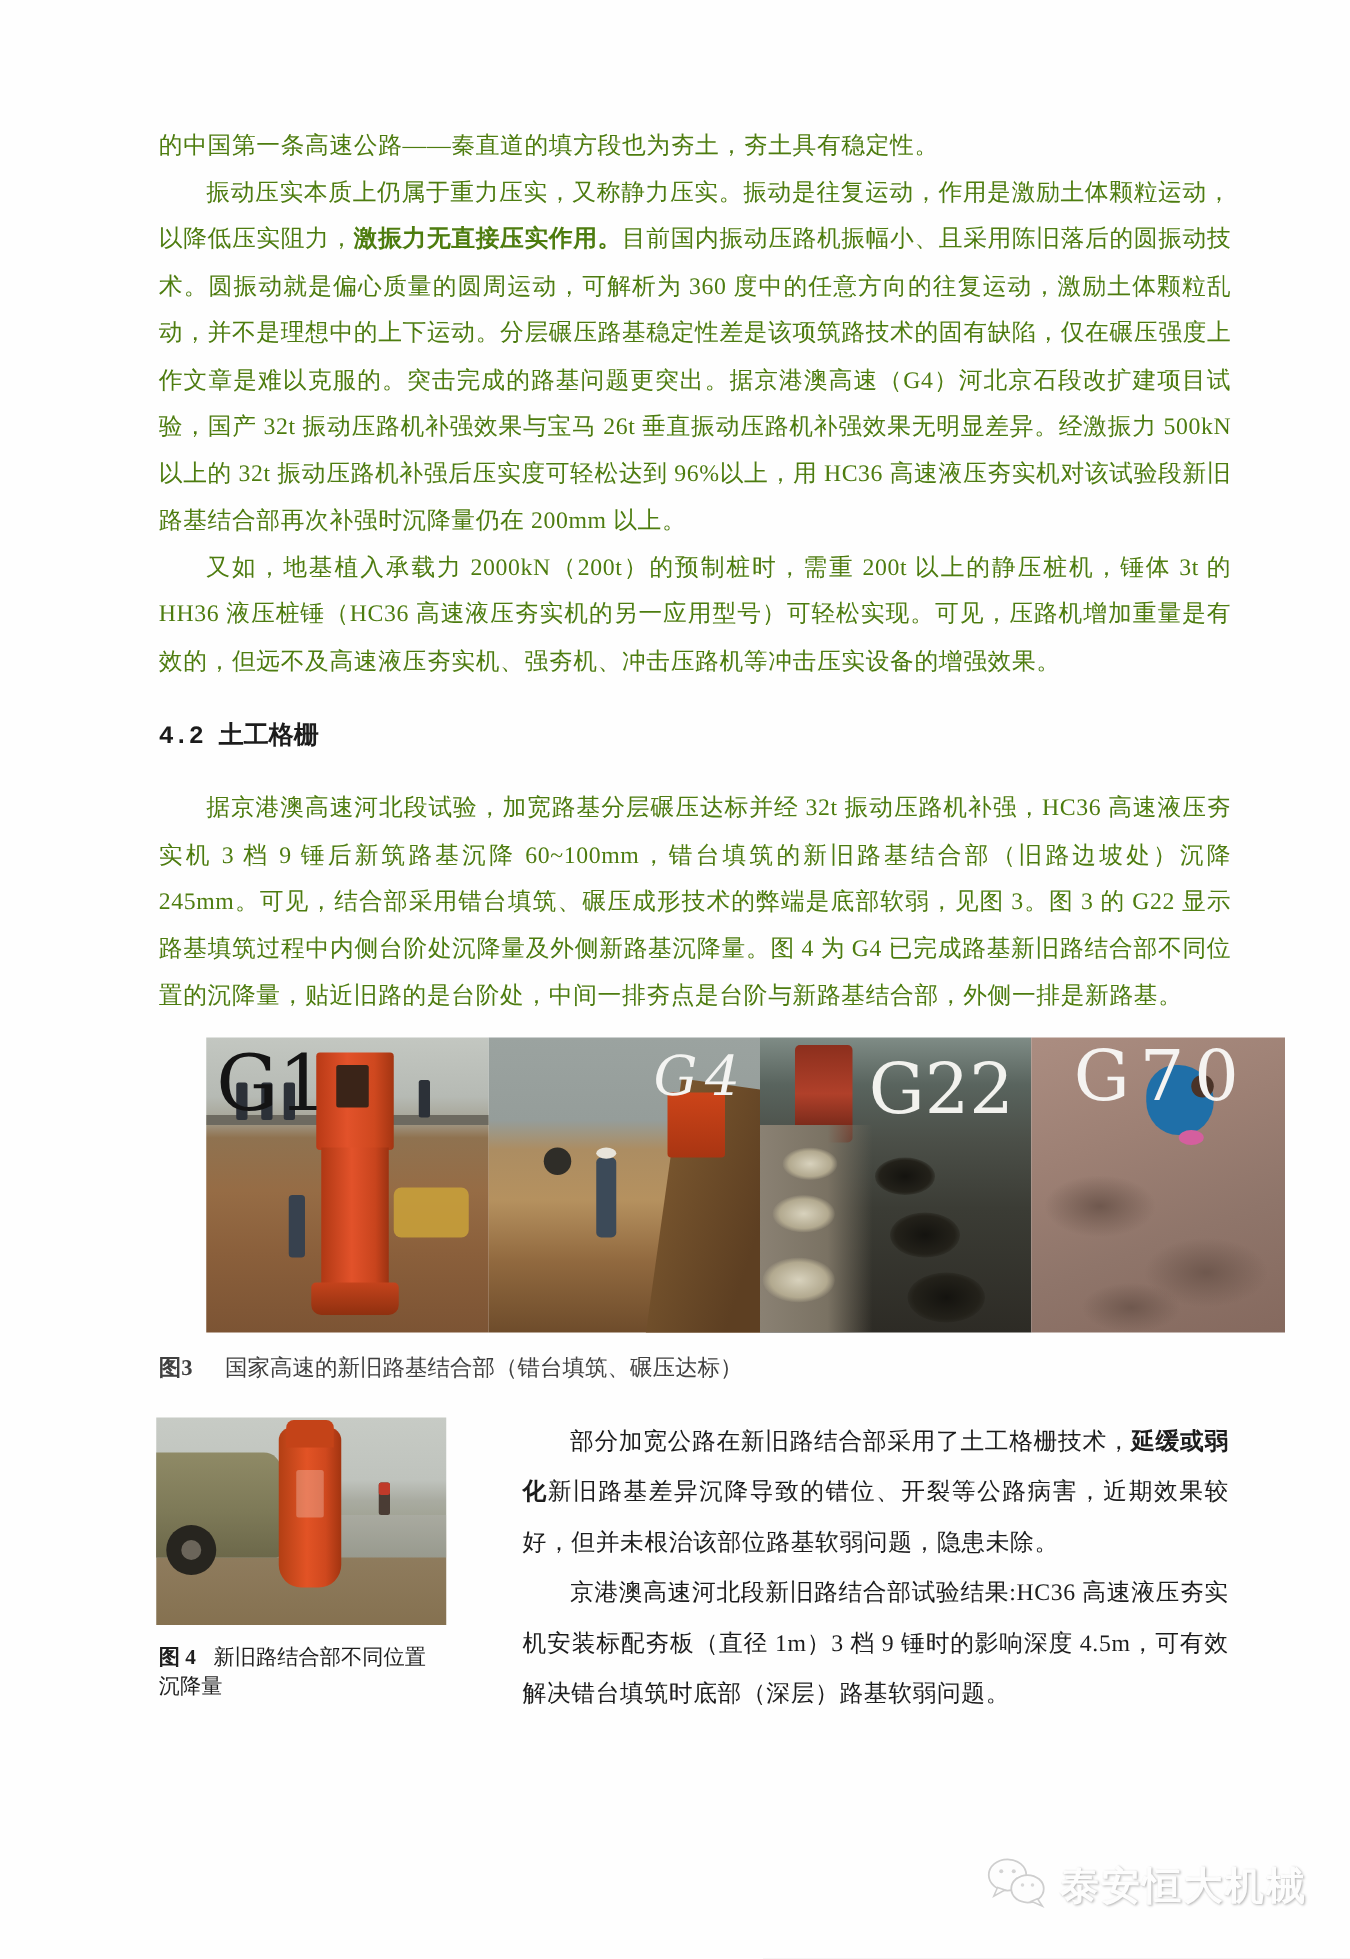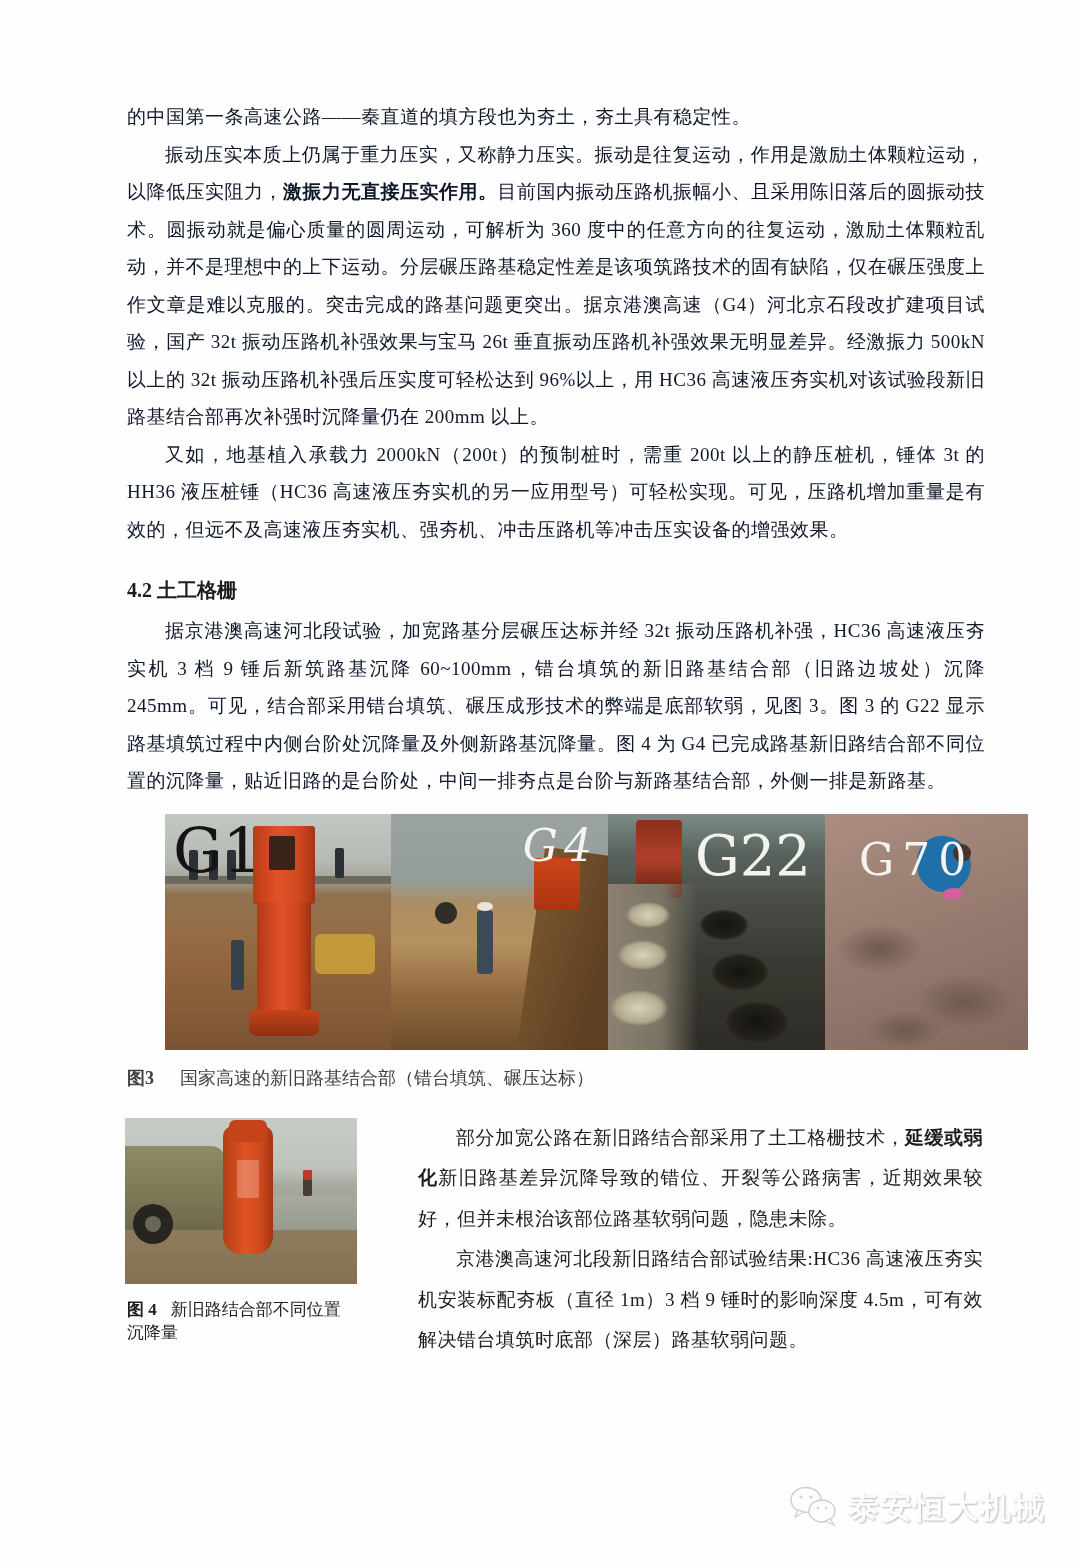--- a/index.html
+++ b/index.html
@@ -15,29 +15,30 @@
   #content{
     position:absolute;
     left:127px;top:98px;width:858px;
   }
   .body-p{
     margin:0;
     font-size:19px;
     line-height:37.5px;
     text-align:justify;
     letter-spacing:0.5px;
-    color:#0f172a;
+    color:#4d7c0f;
   }
   .ind{text-indent:2em;}
   .b{font-weight:bold;}
   .section-heading{
-    margin:26px 0 6px 0;
+    margin:26px 0 22px 0;
     font-size:20px;
     font-weight:bold;
     line-height:32px;
+    font-family:Liberation Mono, monospace;
   }
   
   .photo-strip{
     display:flex;
     width:863px;
     height:236px;
     margin:14px 0 0 -9px;
     padding-left:47px;
   }
   .photo{position:relative;overflow:hidden;height:100%;}
@@ -83,21 +84,21 @@
   .g22-path{position:absolute;left:0;top:70px;width:90px;height:166px;background:linear-gradient(90deg,#8a8173 0%,#7a7263 60%,rgba(0,0,0,0) 100%);}
   .g22-tractor{position:absolute;left:28px;top:6px;width:46px;height:78px;background:linear-gradient(180deg,#8c2f1d,#b0402a 50%,#5f2013);border-radius:4px;}
   .g22-pit{position:absolute;border-radius:50%;}
   .pit-light{background:radial-gradient(ellipse at center,#d8d2bd 0%,#b2a98f 55%,rgba(0,0,0,0) 72%);}
   .pit-dark{background:radial-gradient(ellipse at center,#14130f 0%,#23211a 60%,rgba(0,0,0,0) 78%);}
   
   .ph-g70{
     width:203px;
     background:linear-gradient(160deg,#ab8d81 0%,#9d8074 35%,#8f756a 65%,#85695e 100%);
   }
-  .ph-g70 .glabel{left:34px;top:24px;font-size:44px;color:#f5f3f1;letter-spacing:8px;}
+  .ph-g70 .glabel{left:34px;top:4px;font-size:56px;color:#f5f3f1;letter-spacing:8px;}
   .g70-streak{position:absolute;border-radius:50%;background:radial-gradient(ellipse at center,#6f584e 0%,rgba(0,0,0,0) 70%);}
   .g70-person{position:absolute;left:92px;top:22px;width:54px;height:56px;background:#1f6fa8;border-radius:46% 54% 50% 50%;}
   .g70-head{position:absolute;left:128px;top:30px;width:18px;height:18px;background:#4a3328;border-radius:50%;}
   .g70-pink{position:absolute;left:118px;top:74px;width:20px;height:12px;background:#d45f9e;border-radius:50%;}
   
   .fig-caption{
     margin:16px 0 0 0;
     font-size:18px;
     line-height:24px;
     color:#404040;

